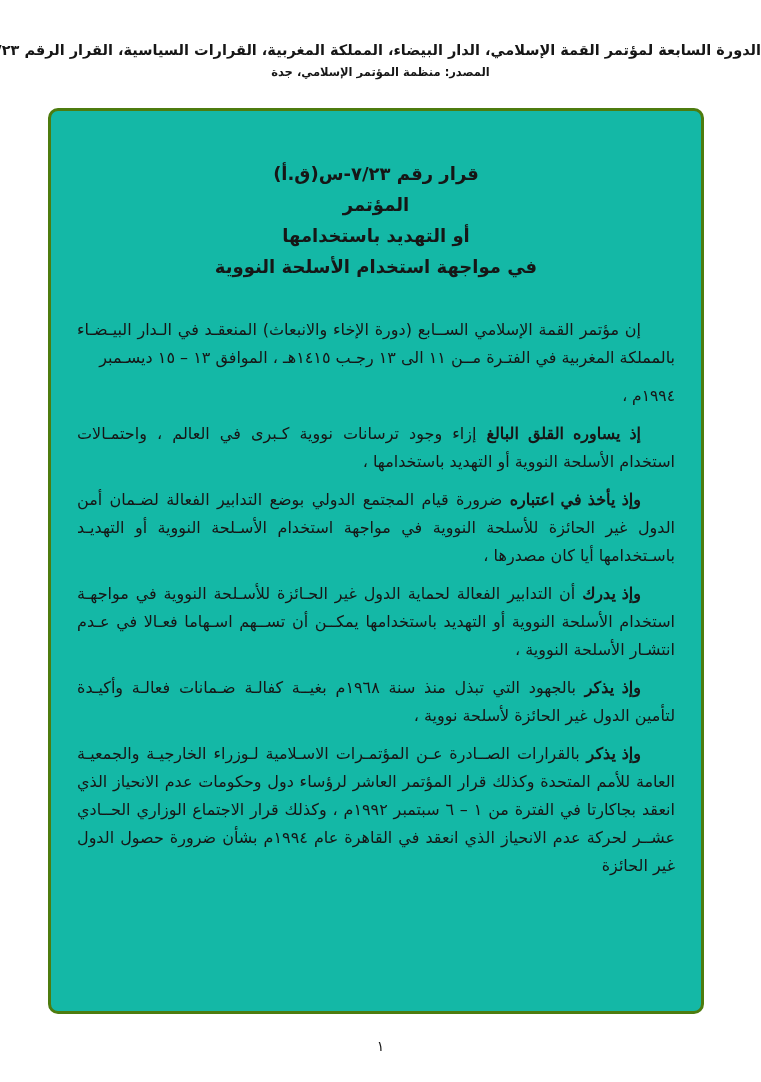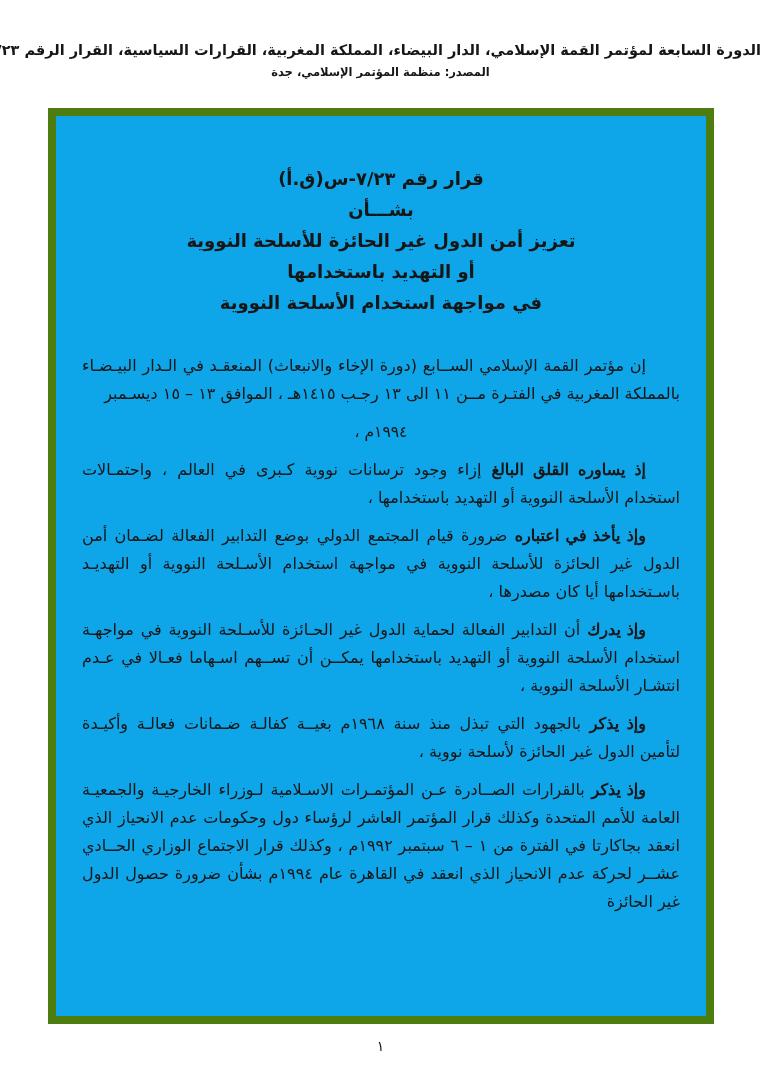--- a/index.html
+++ b/index.html
@@ -21,23 +21,23 @@
     white-space:nowrap;
   }
   .doc-header .line2{
     margin-top:7px;
     font-size:11.5px;font-weight:bold;
   }
   .green-box{
     position:absolute;
     left:48px;top:108px;
     width:650px;height:900px;
-    border:8px solid #4d7c0f;
-    border-radius:0;
-    background:#0ea5e9;
+    border:3px solid #4d7c0f;
+    border-radius:10px;
+    background:#14b8a6;
     overflow:hidden;
   }
   .box-inner{
     direction:rtl;
     padding:48px 26px 0 26px;
   }
   .title-block{
     text-align:center;
     font-weight:bold;
     font-size:18px;
@@ -53,21 +53,21 @@
     margin:0 0 10px 0;
     text-indent:34px;
   }
   .opener{font-weight:bold;font-family:Liberation Serif, serif;}
   .opener-italic{font-weight:bold;font-style:italic;}
   .opener-underline{text-decoration:underline;}
   .italic-run{font-style:italic;}
   .date-line{
     font-size:15.5px;
     line-height:28px;
-    text-align:center;
+    text-align:right;
     margin:0 0 10px 0;
   }
   .page-number{
     position:absolute;
     top:1038px;left:0;right:0;
     text-align:center;
     font-size:14px;
   }
 </style>
 </head>
@@ -76,22 +76,21 @@
 <div class="doc-header">
   <div class="line1">الدورة السابعة لمؤتمر القمة الإسلامي، الدار البيضاء، المملكة المغربية، القرارات السياسية، القرار الرقم ٧/٢٣-س (ق.أ)</div>
   <div class="line2">المصدر:  منظمة المؤتمر الإسلامي، جدة</div>
 </div>
 
 <div class="green-box">
   <div class="box-inner">
 
     <div class="title-block">
       <span class="t-line">قرار رقم ٧/٢٣-س(ق.أ)</span>
-      <span class="t-line">بشـــأن</span>
-      <span class="t-line">تعزيز أمن الدول غير الحائزة للأسلحة النووية</span>
+      <span class="t-line">المؤتمر</span>
       <span class="t-line">أو التهديد باستخدامها</span>
       <span class="t-line">في مواجهة استخدام الأسلحة النووية</span>
     </div>
 
     <p class="para">
       <span>إن مؤتمر القمة الإسلامي الســابع (دورة الإخاء والانبعاث) المنعقـد في الـدار البيـضـاء بالمملكة المغربية في الفتـرة مــن ١١ الى ١٣ رجـب ١٤١٥هـ ، الموافق ١٣ – ١٥ ديسـمبر</span>
     </p>
     <div class="date-line">١٩٩٤م ،</div>
 
     <p class="para">

